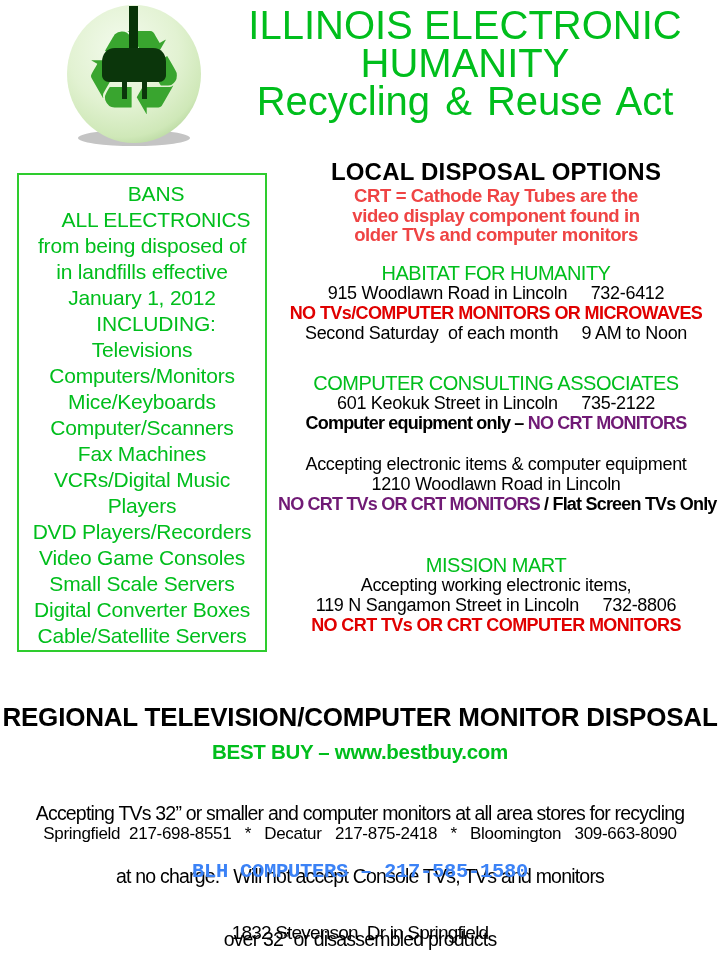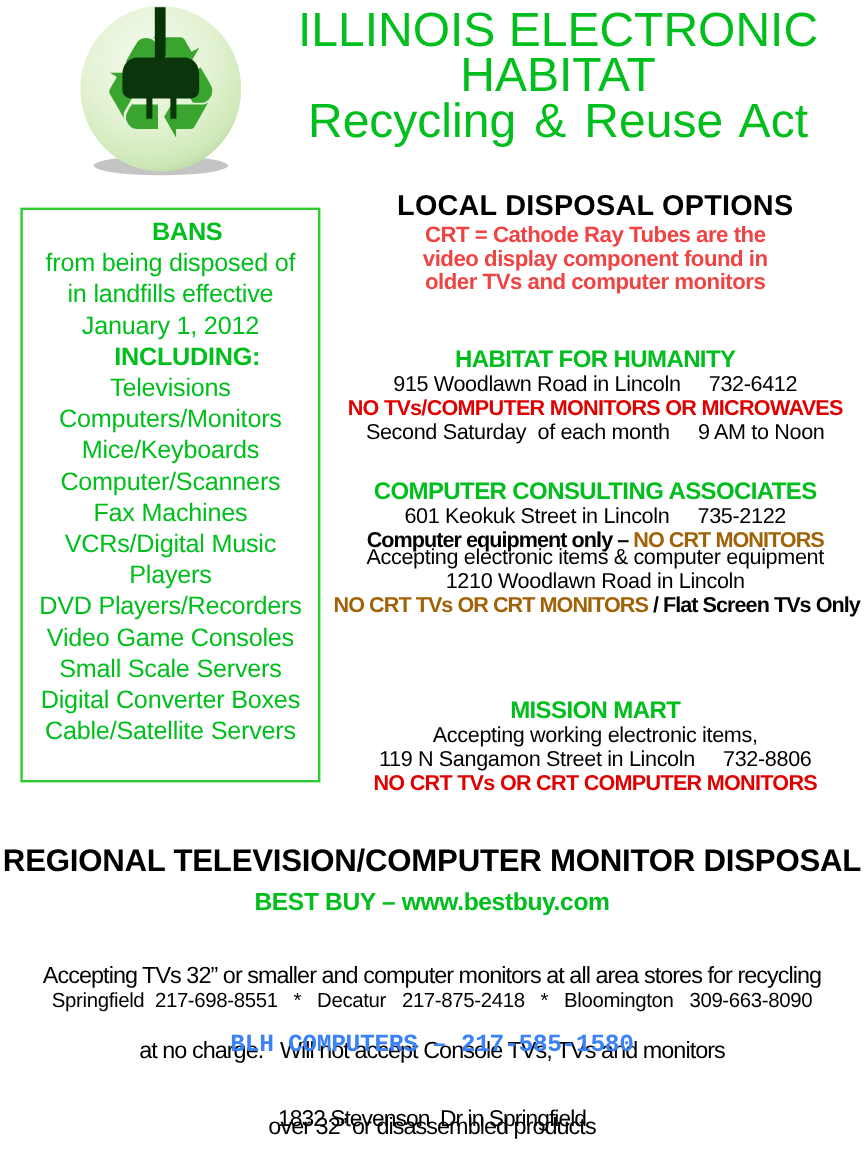--- a/index.html
+++ b/index.html
@@ -13,46 +13,46 @@
     position:absolute;left:222px;top:6px;width:486px;text-align:center;
     color:#00BE1C;font-size:40px;line-height:38px;letter-spacing:0px;
   }
   .title .t3{word-spacing:4px;}
   
   .bans-box{
     position:absolute;left:17px;top:173px;width:246px;height:469px;
     border:2px solid #2ECC2E;text-align:center;color:#00BE1C;
     font-size:21px;line-height:26px;padding-top:6px;letter-spacing:-0.2px;
   }
-  .bans-box .b{font-weight:bold;padding-left:28px;}
+  .bans-box .b{font-weight:normal;padding-left:28px;}
   
   .local{position:absolute;left:278px;top:158px;width:436px;text-align:center;}
   .local-title{
     position:absolute;top:0;left:0;width:100%;
     font-size:24px;font-weight:bold;color:#000;letter-spacing:0.2px;
   }
   .crt-note{
     position:absolute;top:28px;left:0;width:100%;
     color:#ef4444;font-weight:bold;font-size:18.5px;line-height:19.5px;letter-spacing:-0.4px;
   }
   .section{position:absolute;left:0;width:100%;}
   .sec-habitat{top:105px;}
   .sec-cca{top:215px;}
   .sec-goodwill{top:296px;}
   .sec-mission{top:397px;}
   .sec-heading{
-    color:#00BE1C;font-weight:bold;font-size:20px;line-height:20px;letter-spacing:-0.5px;margin-top:27px;
+    color:#00BE1C;font-weight:normal;font-size:20px;line-height:20px;letter-spacing:-0.5px;
   }
   .line{font-size:18px;line-height:20px;white-space:pre-wrap;letter-spacing:-0.3px;}
   .warning{
     color:#E00000;font-weight:bold;font-size:18px;line-height:20px;
     letter-spacing:-0.6px;white-space:nowrap;
   }
   .mixed{font-size:18px;line-height:20px;letter-spacing:-0.8px;white-space:nowrap;font-weight:bold;}
-  .mixed .red{color:#a16207;}
+  .mixed .red{color:#701a75;}
   
   .regional{position:absolute;left:0;top:702px;width:720px;text-align:center;}
   .regional-title{
     position:absolute;top:0;left:0;width:100%;
     font-size:26px;font-weight:bold;letter-spacing:-0.2px;
   }
   .bb-heading{position:absolute;top:38px;left:0;width:100%;
     color:#00BE1C;font-weight:bold;font-size:20.5px;letter-spacing:-0.3px;}
   .bb-lines{position:absolute;top:59px;left:0;width:100%;
     font-size:19.5px;line-height:21px;letter-spacing:-0.8px;white-space:pre-wrap;}
@@ -81,26 +81,27 @@
     <text x="84" y="112" font-size="118" text-anchor="middle" font-family="DejaVu Sans, sans-serif" fill="#39a52f">♻</text>
     <rect x="79" y="4" width="9" height="44" fill="#073307"></rect>
     <path d="M65,46 h38 c8,0 13,6 13,14 v13 c0,4 -3,7 -7,7 h-50 c-4,0 -7,-3 -7,-7 v-13 c0,-8 5,-14 13,-14 z" fill="#0b360b"></path>
     <rect x="72" y="79" width="5" height="18" fill="#0b360b"></rect>
     <rect x="92" y="79" width="5" height="18" fill="#0b360b"></rect>
   </svg>
 </div>
 
 <div class="title">
   <div class="t1">ILLINOIS ELECTRONIC</div>
-  <div class="t2">HABITAT</div>
+  <div class="t2">HUMANITY</div>
   <div class="t3">Recycling &amp; Reuse Act</div>
 </div>
 
 <div class="bans-box">
   <div class="b">BANS</div>
+  <div class="b">ALL ELECTRONICS</div>
   <div>from being disposed of</div>
   <div>in landfills effective</div>
   <div>January 1, 2012</div>
   <div class="b">INCLUDING:</div>
   <div>Televisions</div>
   <div>Computers/Monitors</div>
   <div>Mice/Keyboards</div>
   <div>Computer/Scanners</div>
   <div>Fax Machines</div>
   <div>VCRs/Digital Music Players</div>

